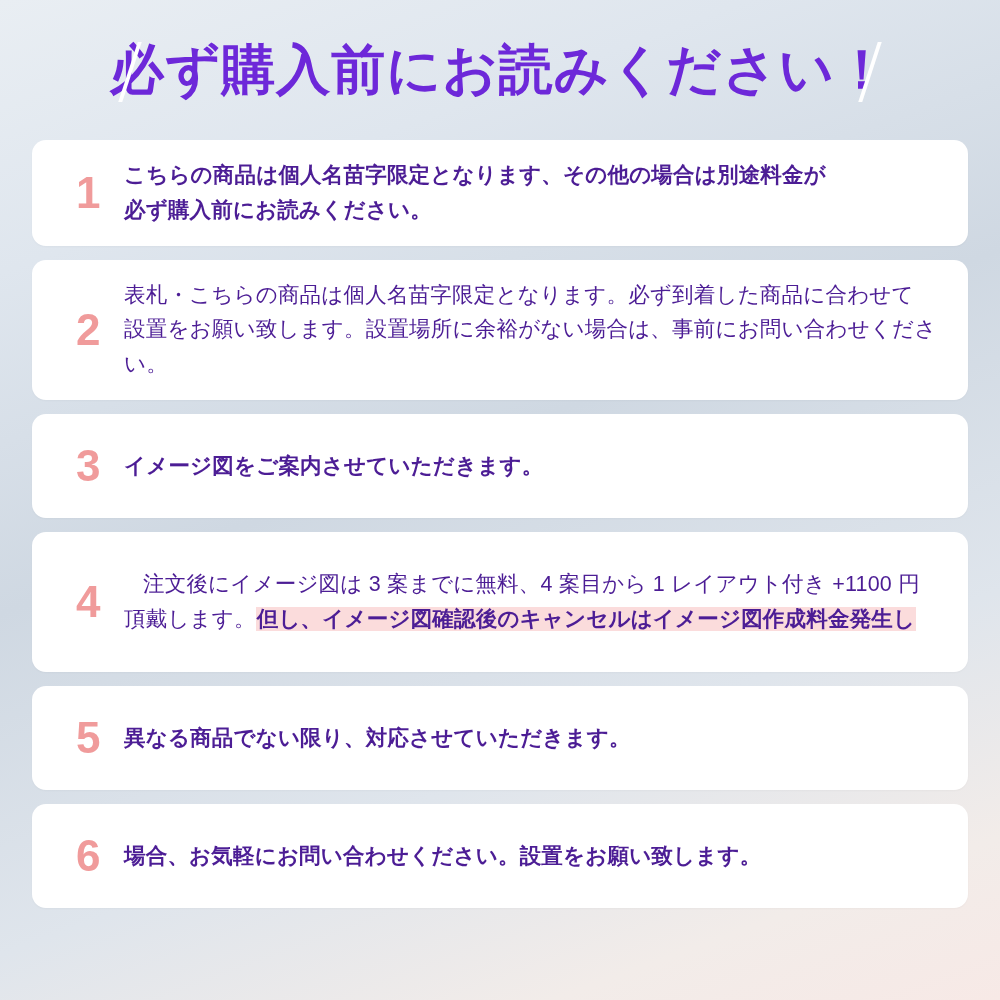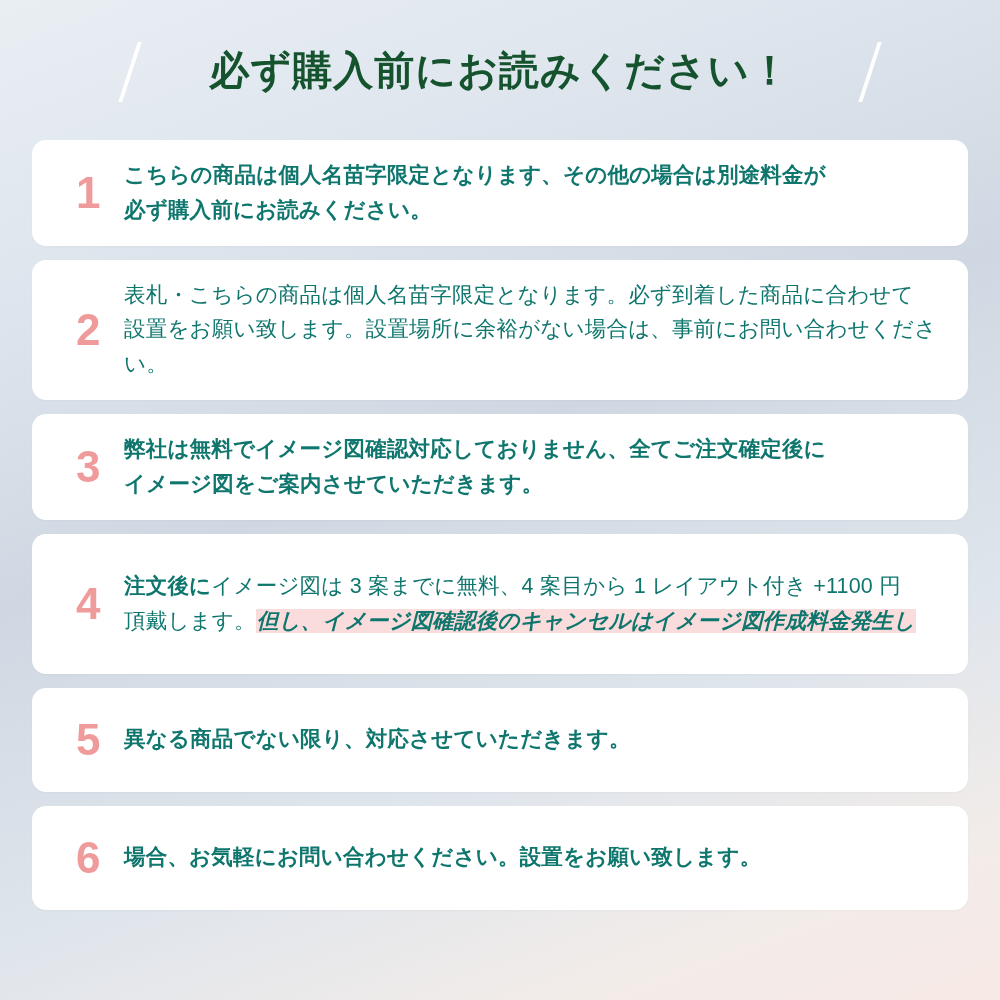--- a/index.html
+++ b/index.html
@@ -24,24 +24,24 @@
 
   
   .header {
     position: relative;
     height: 140px;
     display: flex;
     align-items: center;
     justify-content: center;
   }
   .header-title {
-    font-size: 40px;
+    font-size: 54px;
     font-weight: bold;
     letter-spacing: 1px;
-    color: #14532d;
+    color: #6d28d9;
     white-space: nowrap;
   }
   .slash {
     position: absolute;
     top: 42px;
     width: 4px;
     height: 60px;
     background: #ffffff;
     transform: skewX(-18deg);
   }
@@ -67,35 +67,34 @@
     top: 50%;
     transform: translateY(-50%);
     font-size: 44px;
     font-weight: bold;
     color: #f09b9b;
     line-height: 1;
   }
   .card-text {
     font-size: 21.5px;
     line-height: 1.62;
-    color: #0f766e;
+    color: #4c1d95;
     letter-spacing: 0.2px;
   }
   .card-text.bold { font-weight: bold; }
 
   .card.n2 { min-height: 124px; }
   .card.n4 { min-height: 140px; }
 
   .hl {
     background: #fbdcdc;
     font-weight: bold;
     padding: 0 1px;
-    font-style: italic;
   }
-  .b { font-weight: bold; }
+  .b { font-weight: normal; margin-left: 19px; }
 
   .line { display: block; }
 </style>
 </head>
 <body>
 
 <div class="page">
 
   <div class="header">
     <span class="slash left"></span>
@@ -115,21 +114,20 @@
     <div class="card-number">2</div>
     <div class="card-text">
       <span class="line">表札・こちらの商品は個人名苗字限定となります。必ず到着した商品に合わせて</span>
       <span class="line">設置をお願い致します。設置場所に余裕がない場合は、事前にお問い合わせください。</span>
     </div>
   </div>
 
   <div class="card n3">
     <div class="card-number">3</div>
     <div class="card-text bold">
-      <span class="line">弊社は無料でイメージ図確認対応しておりません、全てご注文確定後に</span>
       <span class="line">イメージ図をご案内させていただきます。</span>
     </div>
   </div>
 
   <div class="card n4">
     <div class="card-number">4</div>
     <div class="card-text">
       <span class="line">
         <span class="b">注文後に</span><span>イメージ図は 3 案までに無料、4 案目から 1 レイアウト付き +1100 円</span>
       </span>

